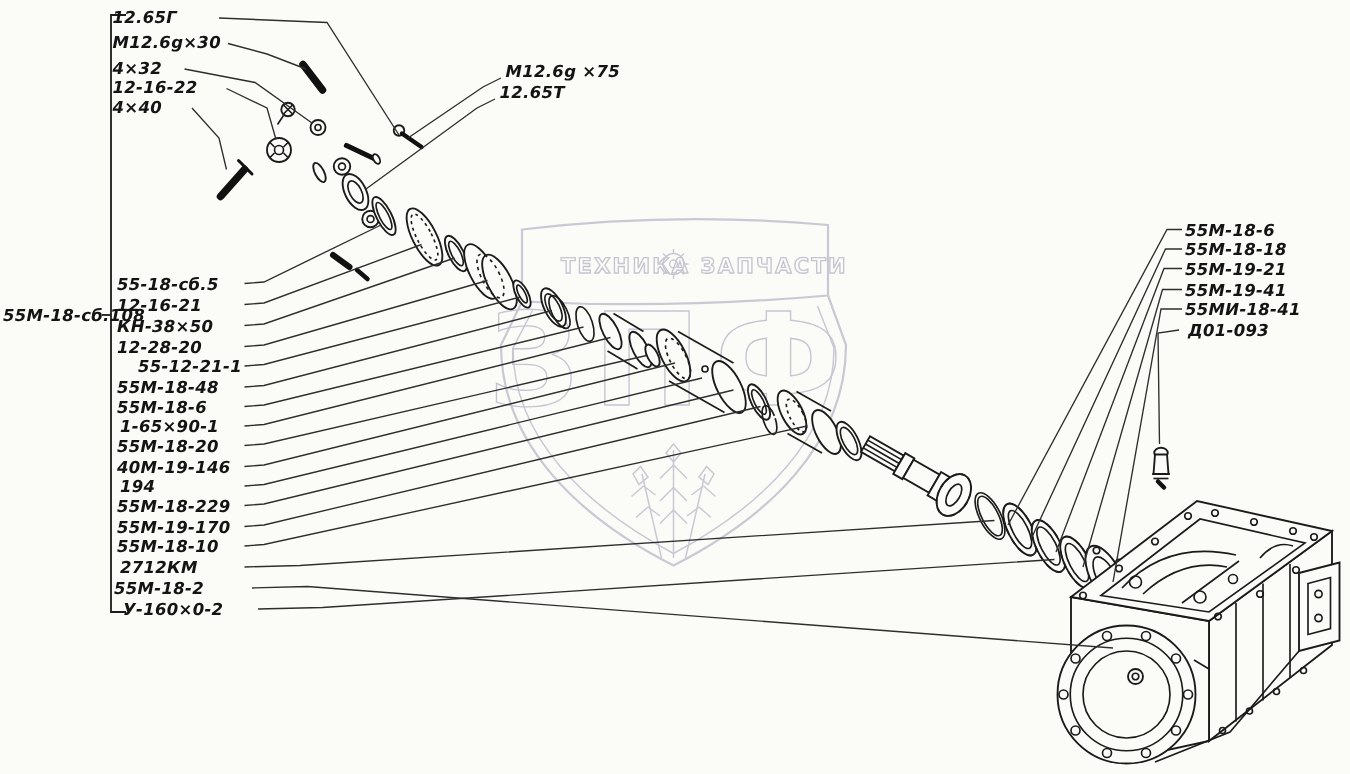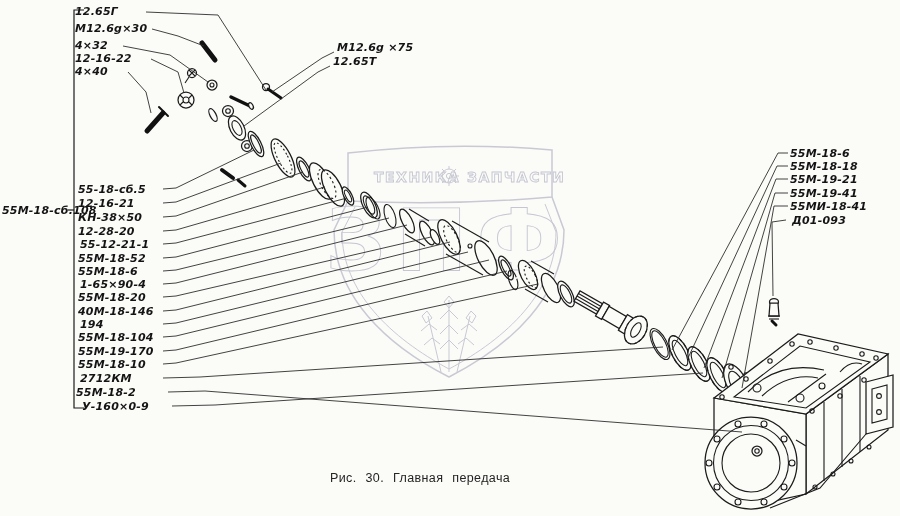--- a/index.html
+++ b/index.html
@@ -323,36 +323,35 @@
 
 <div class="part-label" style="left:337px;top:41px">М12.6g ×75</div>
 <div class="part-label" style="left:333px;top:55px">12.65Т</div>
 
 <div class="part-label small-label" style="left:2px;top:204px">55М-18-сб.108</div>
 
 <div class="part-label" style="left:78px;top:183px">55-18-сб.5</div>
 <div class="part-label" style="left:78px;top:197px">12-16-21</div>
 <div class="part-label" style="left:78px;top:211px">КН-38×50</div>
 <div class="part-label" style="left:78px;top:225px">12-28-20</div>
-<div class="part-label" style="left:80px;top:238px">55-12-21-1</div>
-<div class="part-label" style="left:78px;top:252px">55М-18-52</div>
+<div class="part-label" style="left:92px;top:238px">55-12-21-1</div>
+<div class="part-label" style="left:78px;top:252px">55М-18-48</div>
 <div class="part-label" style="left:78px;top:265px">55М-18-6</div>
-<div class="part-label" style="left:80px;top:278px">1-65×90-4</div>
+<div class="part-label" style="left:80px;top:278px">1-65×90-1</div>
 <div class="part-label" style="left:78px;top:291px">55М-18-20</div>
-<div class="part-label" style="left:78px;top:305px">40М-18-146</div>
+<div class="part-label" style="left:78px;top:305px">40М-19-146</div>
 <div class="part-label" style="left:80px;top:318px">194</div>
-<div class="part-label" style="left:78px;top:331px">55М-18-104</div>
+<div class="part-label" style="left:78px;top:331px">55М-18-229</div>
 <div class="part-label" style="left:78px;top:345px">55М-19-170</div>
 <div class="part-label" style="left:78px;top:358px">55М-18-10</div>
 <div class="part-label" style="left:80px;top:372px">2712КМ</div>
 <div class="part-label" style="left:76px;top:386px">55М-18-2</div>
-<div class="part-label" style="left:82px;top:400px">У-160×0-9</div>
+<div class="part-label" style="left:82px;top:400px">У-160×0-2</div>
 
 <div class="part-label" style="left:790px;top:147px">55М-18-6</div>
 <div class="part-label" style="left:790px;top:160px">55М-18-18</div>
 <div class="part-label" style="left:790px;top:173px">55М-19-21</div>
 <div class="part-label" style="left:790px;top:187px">55М-19-41</div>
 <div class="part-label" style="left:790px;top:200px">55МИ-18-41</div>
 <div class="part-label" style="left:792px;top:214px">Д01-093</div>
 
-<div class="caption" style="left:330px;top:471px">Рис. 30. Главная передача</div>
 
 </div>
 
 </body></html>

